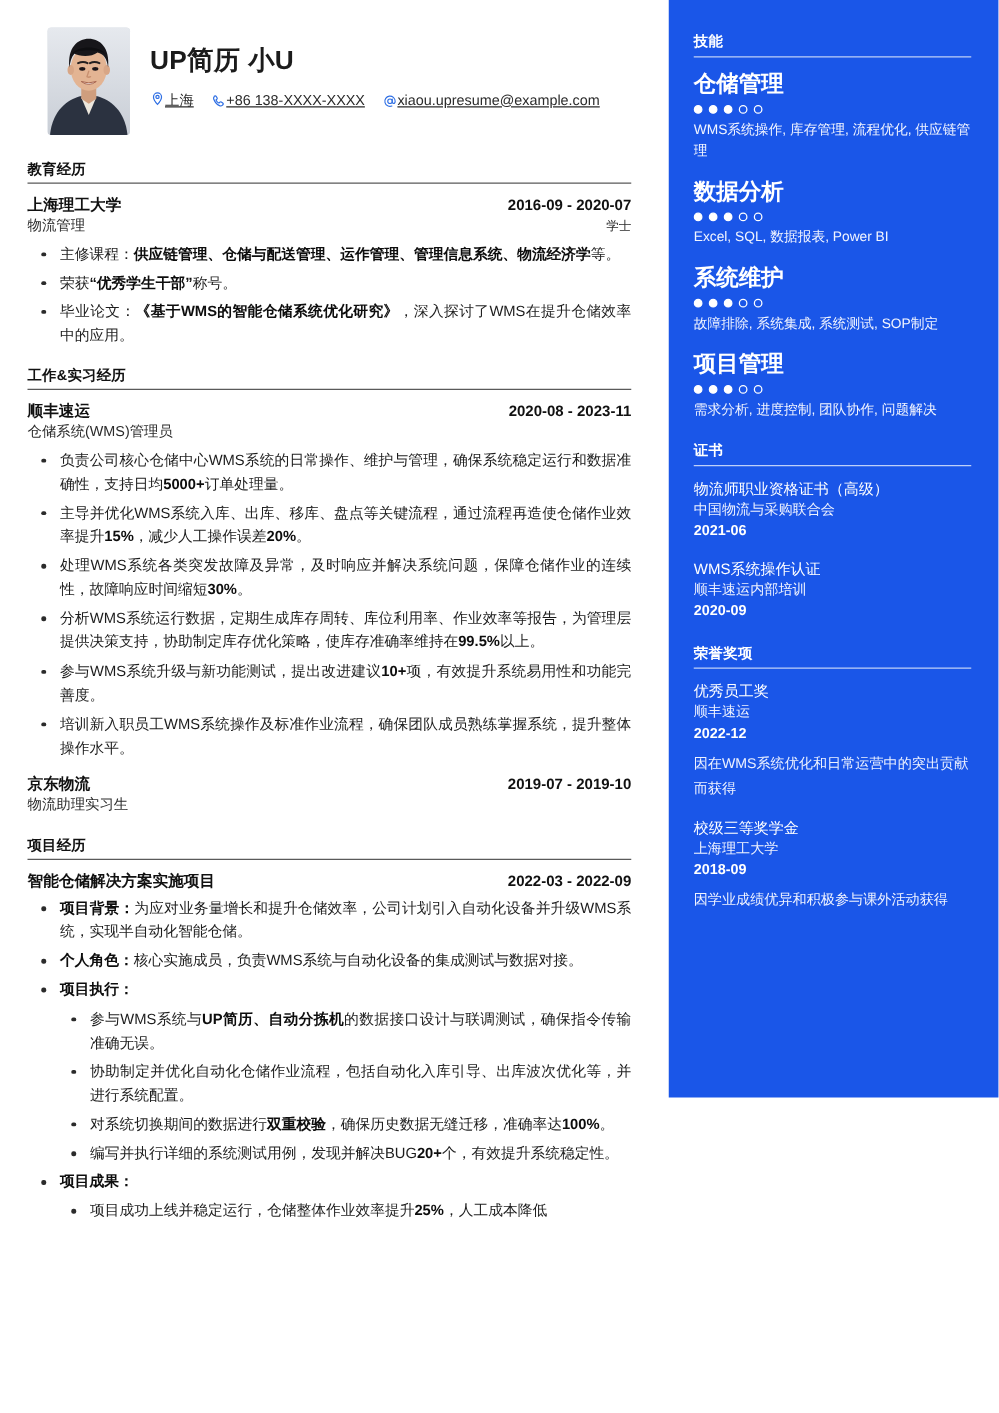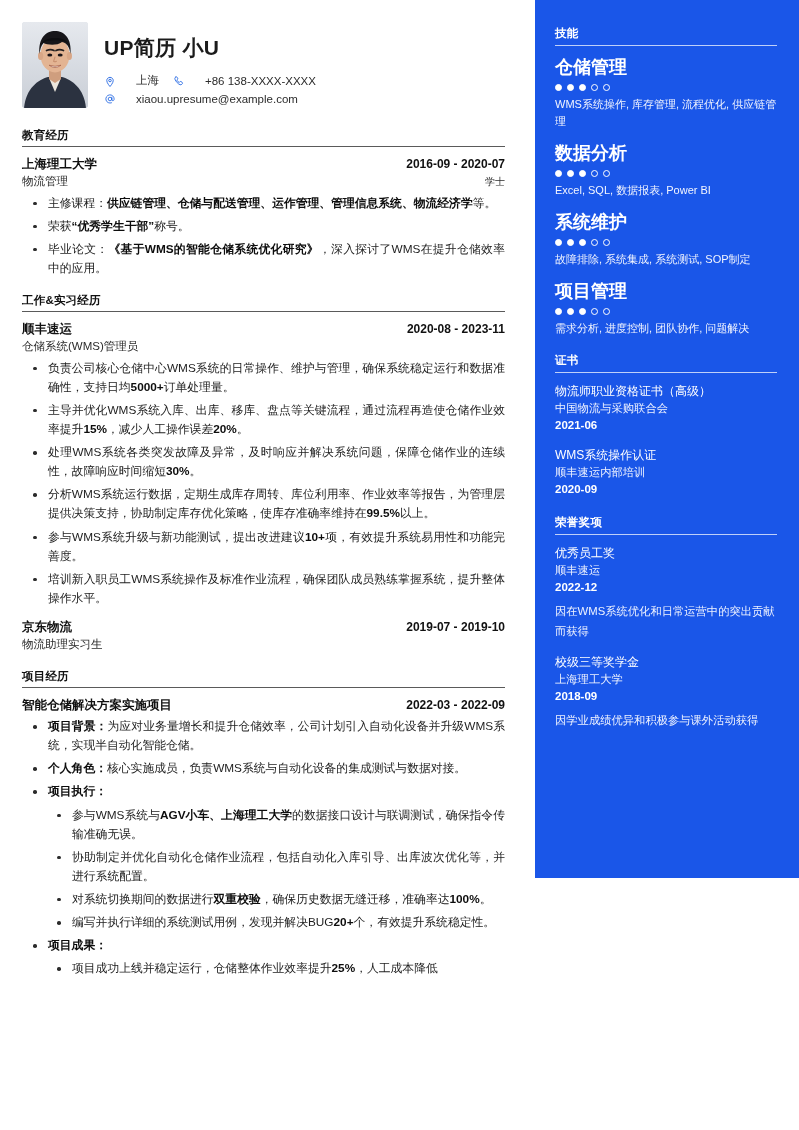--- a/index.html
+++ b/index.html
@@ -25,20 +25,21 @@
     padding: 22px 30px 0 22px;
     overflow: hidden;
     background: #ffffff;
   }
 
   .header {
     display: flex;
     align-items: flex-start;
     gap: 16px;
     margin-bottom: 20px;
+    margin-left: 16px;
   }
   .avatar {
     width: 66px;
     height: 86px;
     border-radius: 3px;
     overflow: hidden;
     flex: 0 0 auto;
     background: #d8dde3;
     position: relative;
   }
@@ -55,24 +56,25 @@
   .contact-row {
     display: flex;
     align-items: center;
     flex-wrap: wrap;
     gap: 5px;
     font-size: 11.5px;
     color: #2b2b2b;
   }
   .contact-item {
     display: inline-flex;
-    align-items: flex-end;
-    gap: 20px;
+    align-items: flex-start;
+    gap: 0;
     margin-right: 9px;
     white-space: nowrap;
+    text-decoration: underline;
   }
   .c-icon { width: 12px; height: 12px; display: inline-block; flex: 0 0 auto; }
   .c-icon svg { display: block; width: 12px; height: 12px; }
 
   .section { margin-bottom: 15px; }
   .section-title {
     font-size: 11.5px;
     font-weight: 700;
     color: #111;
     padding-bottom: 3px;
@@ -353,21 +355,21 @@
 
       <div class="entry">
         <div class="entry-head">
           <span>智能仓储解决方案实施项目</span>
           <span class="entry-date">2022-03 - 2022-09</span>
         </div>
         <ul class="bullets">
             <li><b>项目背景：</b>为应对业务量增长和提升仓储效率，公司计划引入自动化设备并升级WMS系统，实现半自动化智能仓储。</li>
             <li><b>个人角色：</b>核心实施成员，负责WMS系统与自动化设备的集成测试与数据对接。</li>
             <li><b>项目执行：</b><ul class="sub">
-                <li>参与WMS系统与<b>AGV小车、上海理工大学</b>的数据接口设计与联调测试，确保指令传输准确无误。</li>
+                <li>参与WMS系统与<b>UP简历、自动分拣机</b>的数据接口设计与联调测试，确保指令传输准确无误。</li>
                 <li>协助制定并优化自动化仓储作业流程，包括自动化入库引导、出库波次优化等，并进行系统配置。</li>
                 <li>对系统切换期间的数据进行<b>双重校验</b>，确保历史数据无缝迁移，准确率达<b>100%</b>。</li>
                 <li>编写并执行详细的系统测试用例，发现并解决BUG<b>20+</b>个，有效提升系统稳定性。</li>
               </ul></li>
             <li><b>项目成果：</b><ul class="sub">
                 <li>项目成功上线并稳定运行，仓储整体作业效率提升<b>25%</b>，人工成本降低</li>
               </ul></li>
           </ul>
       </div>
     </div>

